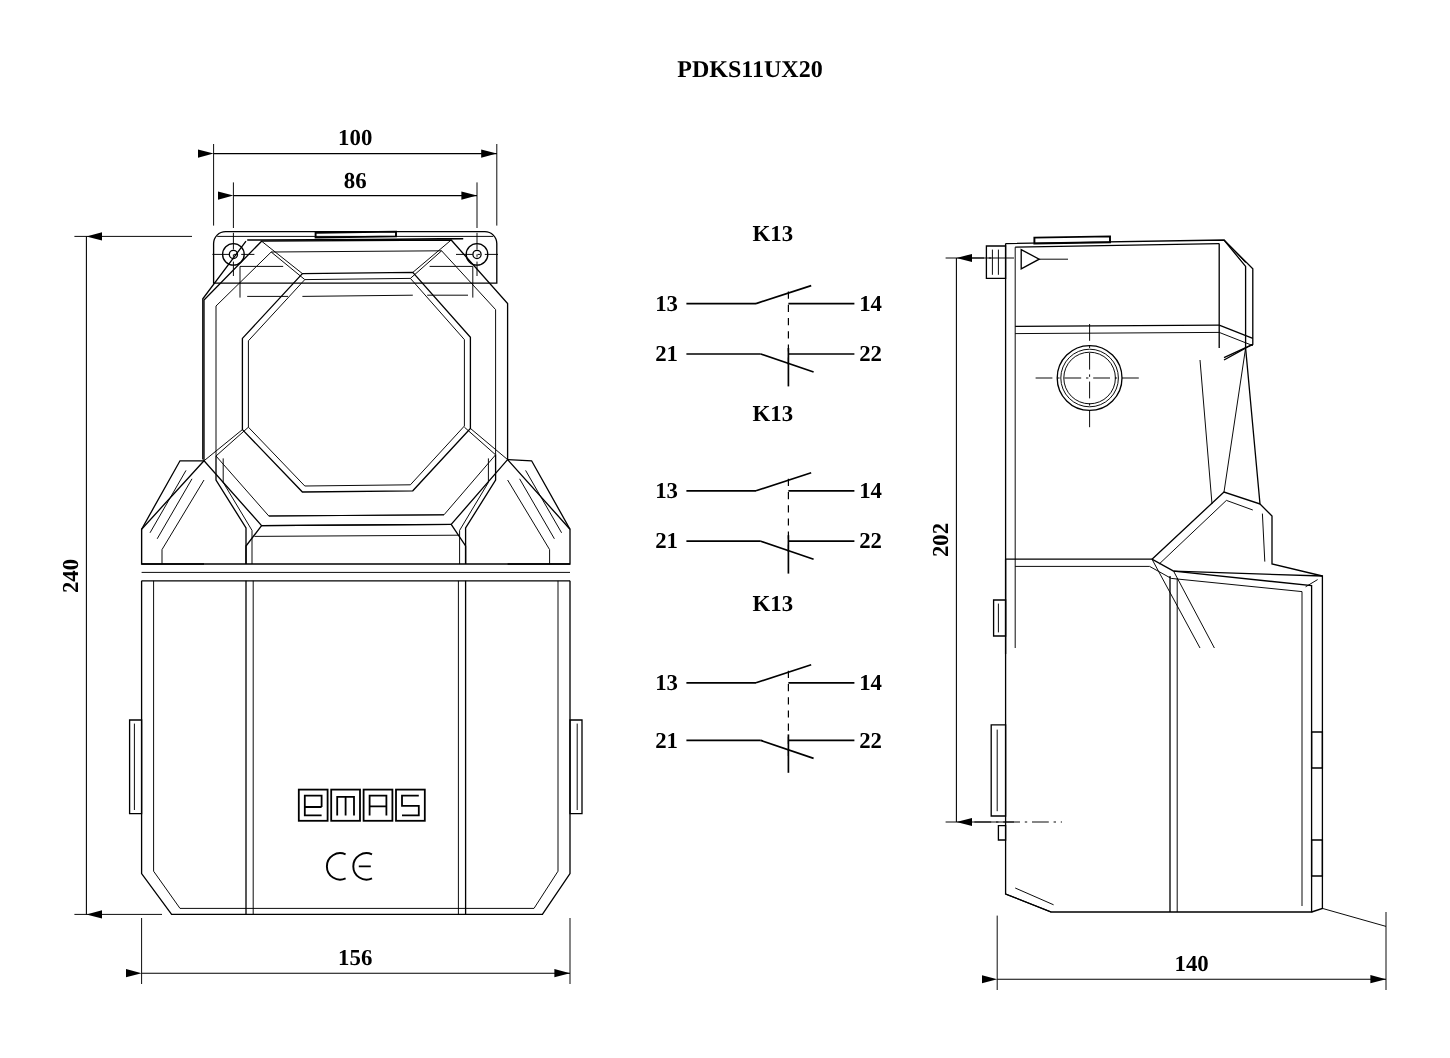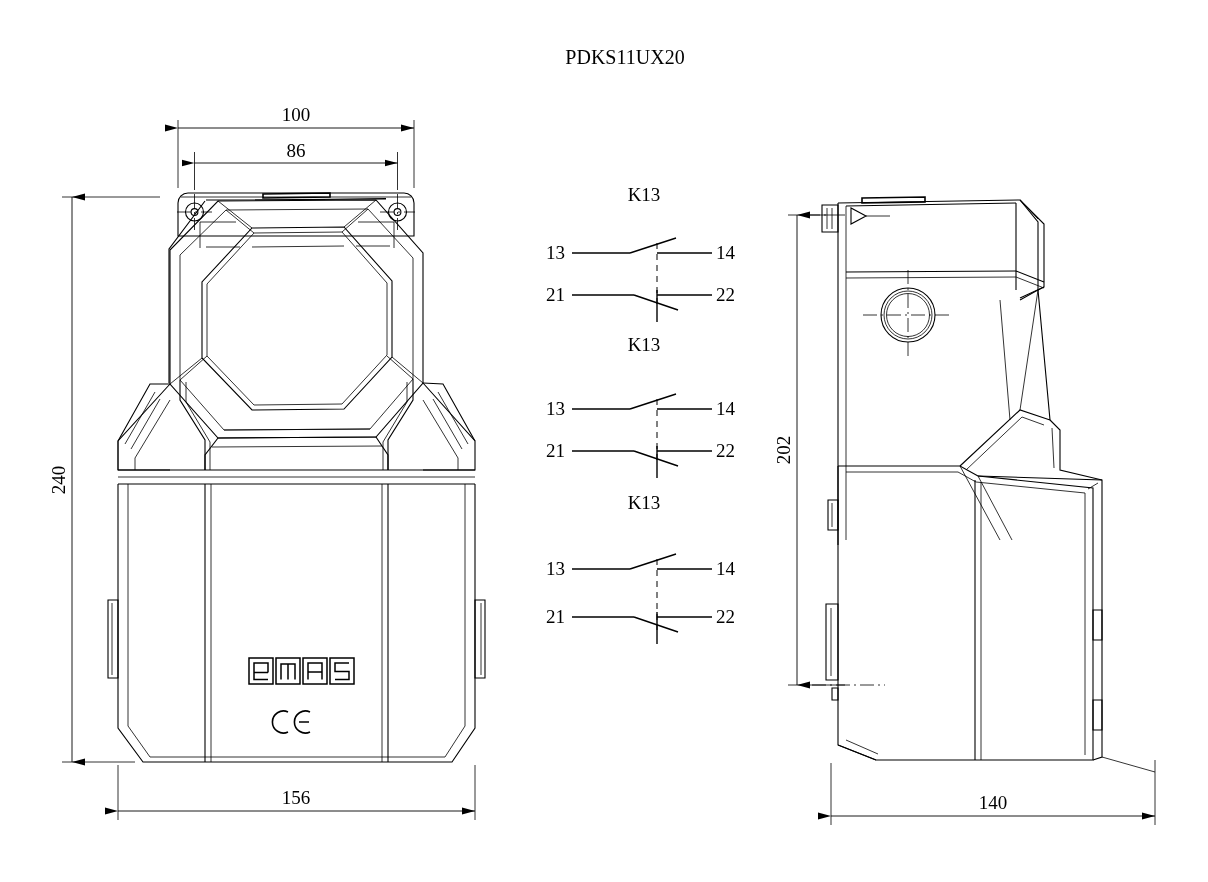--- a/index.html
+++ b/index.html
@@ -13,20 +13,21 @@
     font-family: "Liberation Serif", "DejaVu Serif", serif;
     color: #000000;
     overflow: hidden;
     position: relative;
   }
   #sheet {
     position: absolute;
     left: 0; top: 0;
     width: 1208px;
     height: 662px;
+    font-weight: bold;
   }
   #sheet svg {
     display: block;
   }
   text {
     font-family: "Liberation Serif", "DejaVu Serif", serif;
     fill: #000;
   }
   .t-title { font-size: 20px; text-anchor: middle; }
   .t-dim   { font-size: 19px; text-anchor: middle; }

